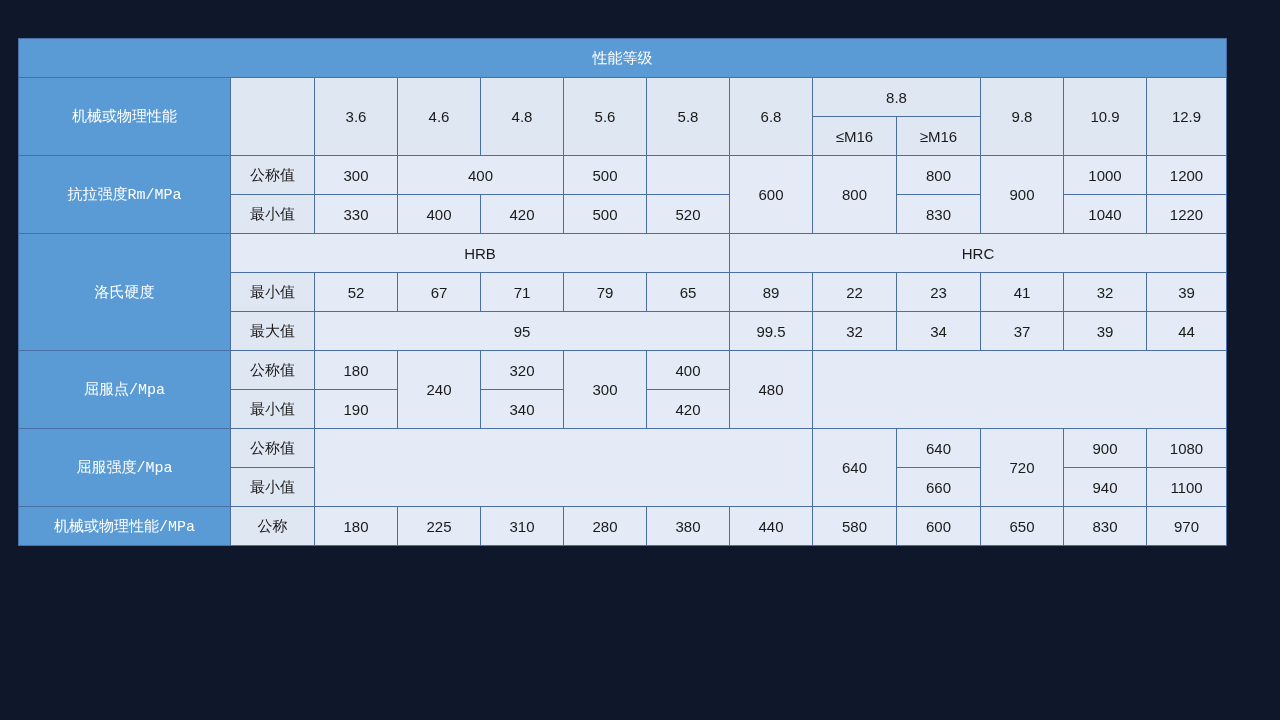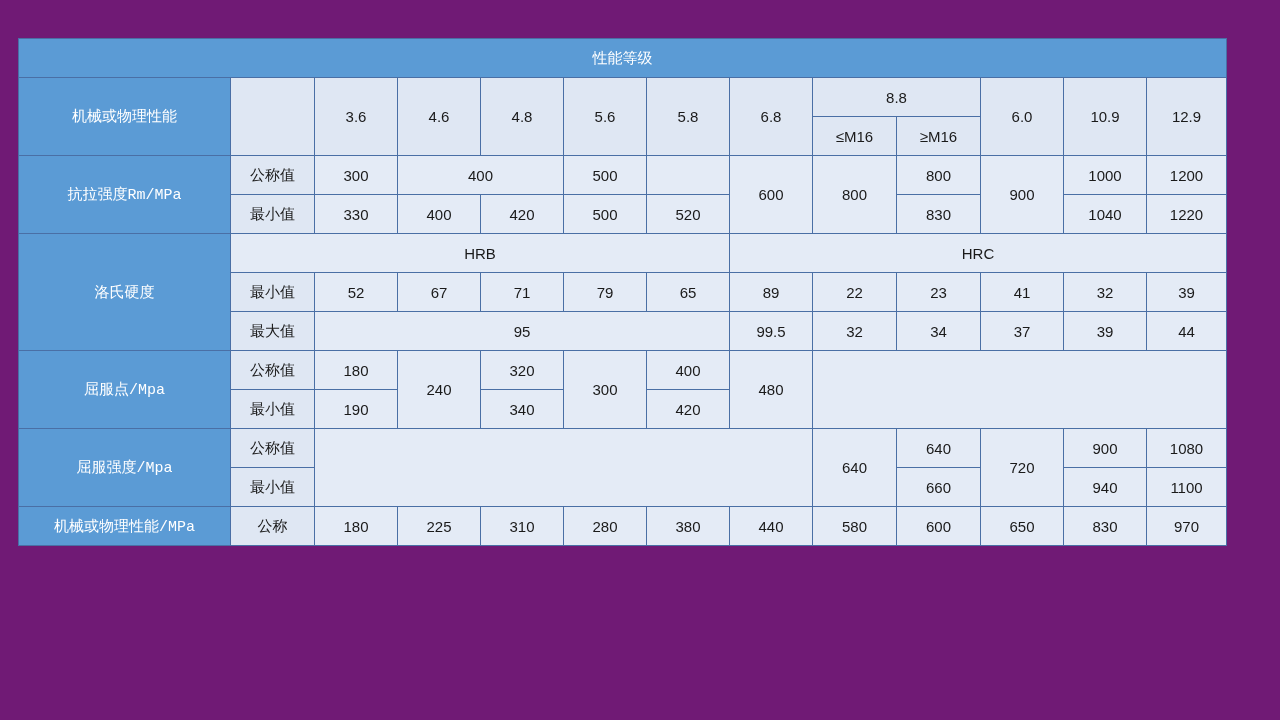--- a/index.html
+++ b/index.html
@@ -8,21 +8,21 @@
     width: 1280px;
     height: 720px;
     background: #ffffff;
     font-family: "Liberation Sans", sans-serif;
   }
   #page {
     position: relative;
     width: 1280px;
     height: 720px;
     overflow: hidden;
-    background: #701a75;
+    background: #0f172a;
   }
   .watermark {
     position: absolute;
     color: rgba(160, 175, 190, 0.22);
     font-size: 11px;
     letter-spacing: 2px;
     pointer-events: none;
     user-select: none;
     text-align: center;
     line-height: 1.3;
@@ -117,21 +117,21 @@
       <tr>
         <td class="rowhead" rowspan="2">机械或物理性能</td>
         <td class="grade" rowspan="2"></td>
         <td class="grade" rowspan="2">3.6</td>
         <td class="grade" rowspan="2">4.6</td>
         <td class="grade" rowspan="2">4.8</td>
         <td class="grade" rowspan="2">5.6</td>
         <td class="grade" rowspan="2">5.8</td>
         <td class="grade" rowspan="2">6.8</td>
         <td class="grade" colspan="2">8.8</td>
-        <td class="grade" rowspan="2">6.0</td>
+        <td class="grade" rowspan="2">9.8</td>
         <td class="grade" rowspan="2">10.9</td>
         <td class="grade" rowspan="2">12.9</td>
       </tr>
       <tr>
         <td class="grade">≤M16</td>
         <td class="grade">≥M16</td>
       </tr>
 
       <tr>
         <td class="rowhead" rowspan="2">抗拉强度Rm/MPa</td>

